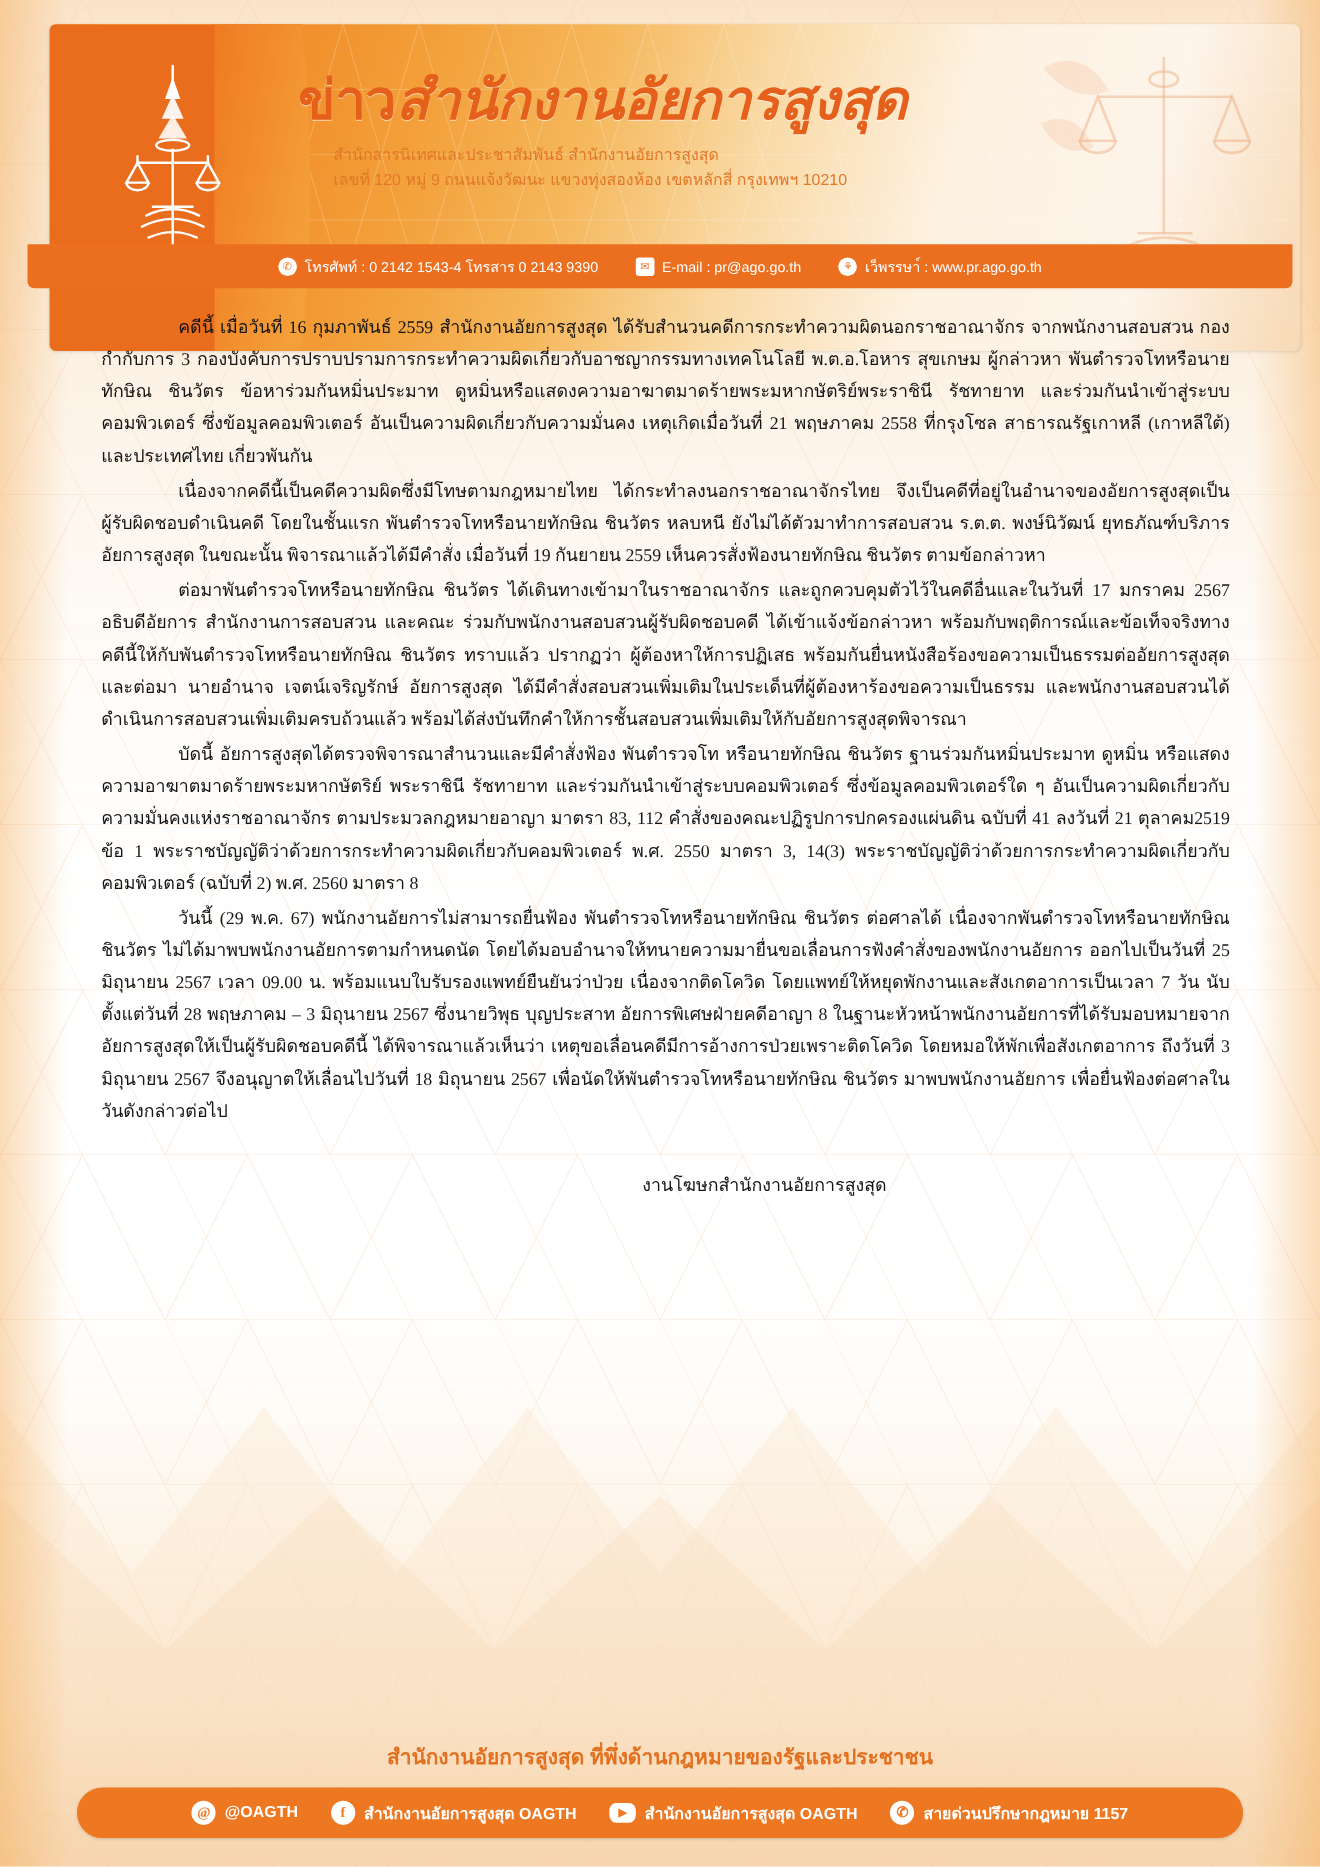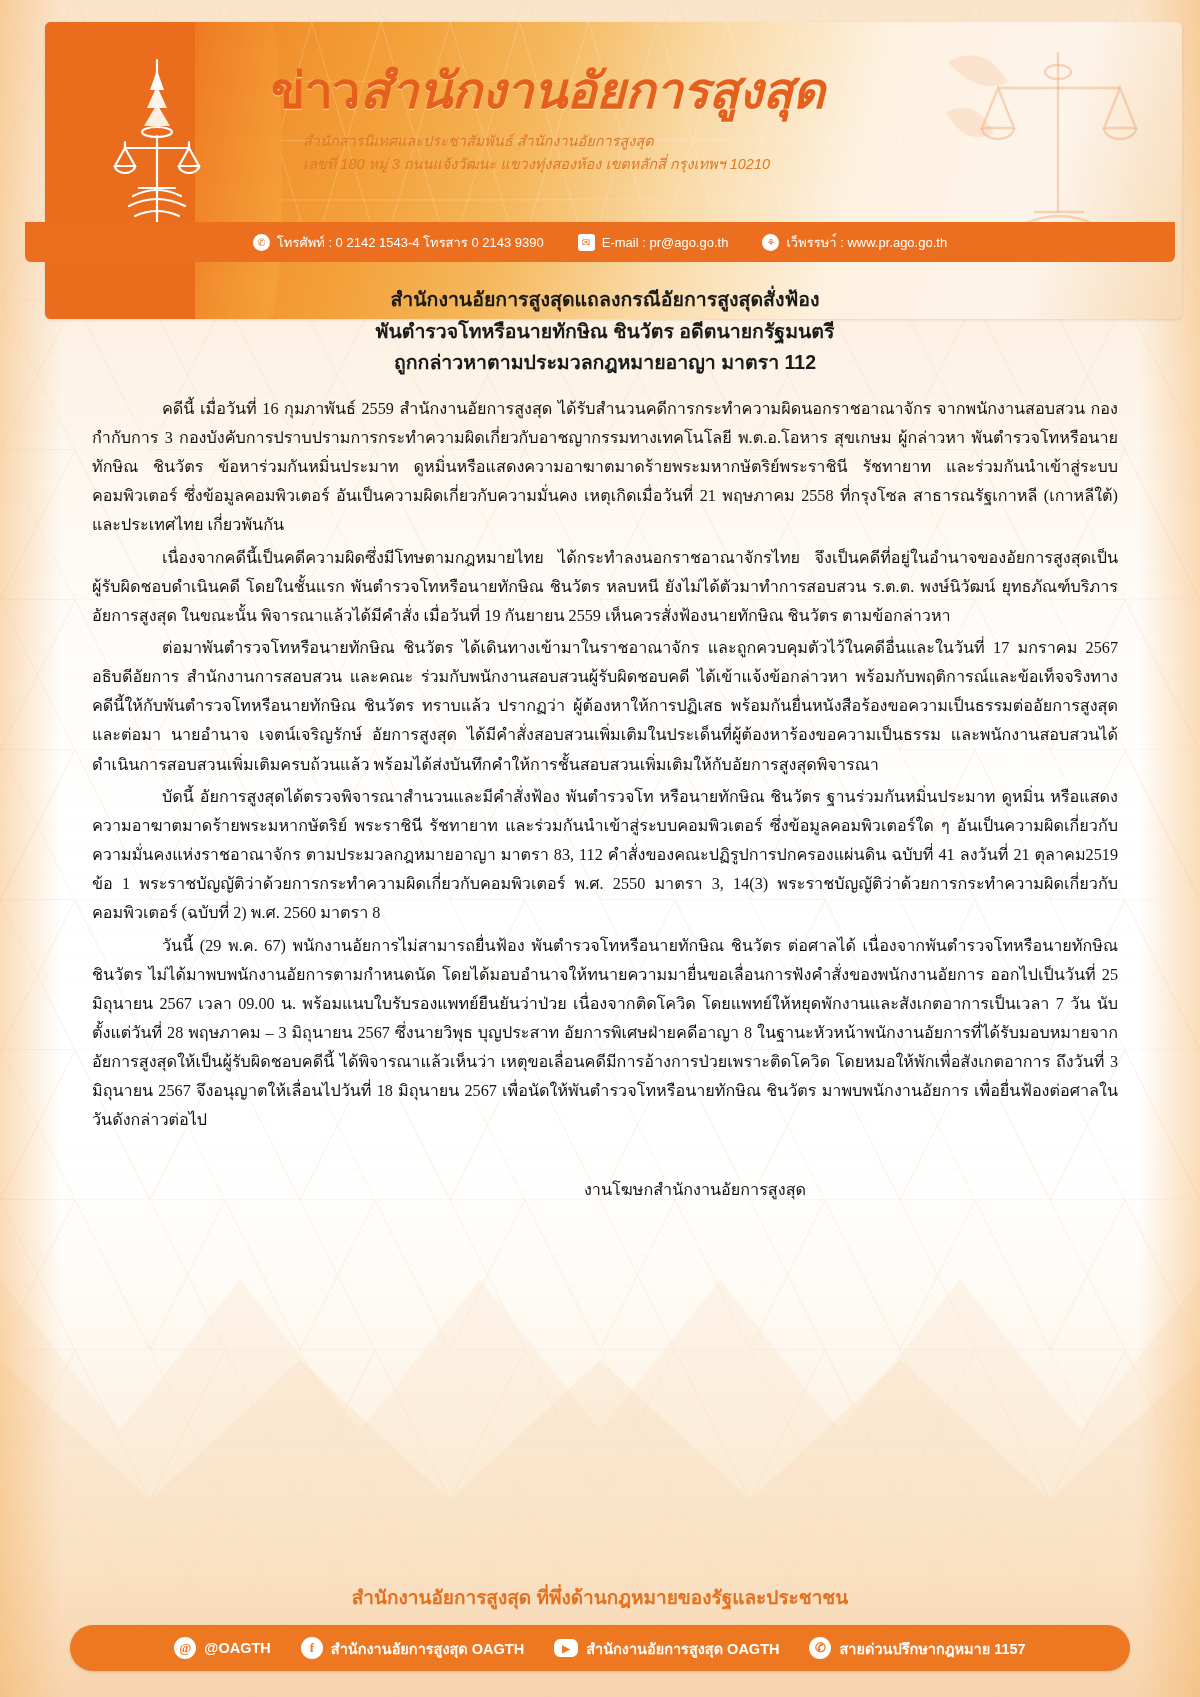--- a/index.html
+++ b/index.html
@@ -62,21 +62,21 @@
   .banner-title{
     position:absolute;left:226px;top:44px;
     font-size:50px;font-weight:700;font-style:italic;
     color:#e4601b;letter-spacing:-.5px;line-height:1;
     text-shadow:0 1px 0 rgba(255,255,255,.6);
     white-space:nowrap;
   }
   .banner-title .kha{font-style:normal;font-weight:700;}
   .banner-lines{
     position:absolute;left:258px;top:108px;
-    color:#e07828;font-size:14.5px;line-height:1.62;white-space:nowrap;font-style:italic;
+    color:#e07828;font-size:14.5px;line-height:1.62;white-space:nowrap;
   }
   .banner-lines div{margin:0;}
 
   .contactbar{
     position:absolute;left:25px;right:25px;top:222px;height:40px;
     background:#ec6f1f;
     border-radius:0 0 6px 6px;
     display:flex;align-items:center;justify-content:center;gap:34px;
     color:#ffffff;font-size:13px;
   }
@@ -237,46 +237,41 @@
           <path d="M10 20 Q46 0 70 40 Q40 54 10 20 Z"></path>
           <path d="M8 70 Q40 56 56 92 Q26 104 8 70 Z"></path>
         </g>
       </svg>
     </div>
 
     <div class="banner-title"><span class="kha">ข่าว</span><span>สำนักงานอัยการสูงสุด</span></div>
 
     <div class="banner-lines">
       <div>สำนักสารนิเทศและประชาสัมพันธ์ สำนักงานอัยการสูงสุด</div>
-      <div>เลขที่ 180 หมู่ 3 ถนนแจ้งวัฒนะ แขวงทุ่งสองห้อง เขตหลักสี่ กรุงเทพฯ 10210</div>
+      <div>เลขที่ 120 หมู่ 9 ถนนแจ้งวัฒนะ แขวงทุ่งสองห้อง เขตหลักสี่ กรุงเทพฯ 10210</div>
     </div>
   </div>
 
   <div class="contactbar">
     <div class="item">
       <span class="cicon">✆</span>
       <span>โทรศัพท์ : 0 2142 1543-4 โทรสาร 0 2143 9390</span>
     </div>
     <div class="item">
       <span class="cicon sq">✉</span>
       <span>E-mail : pr@ago.go.th</span>
     </div>
     <div class="item">
       <span class="cicon">⚘</span>
       <span>เว็พรรษา์ : www.pr.ago.go.th</span>
     </div>
   </div>
 
   <div class="doc">
 
-    <div class="doc-title">
-      <div>สำนักงานอัยการสูงสุดแถลงกรณีอัยการสูงสุดสั่งฟ้อง</div>
-      <div>พันตำรวจโทหรือนายทักษิณ ชินวัตร อดีตนายกรัฐมนตรี</div>
-      <div>ถูกกล่าวหาตามประมวลกฎหมายอาญา มาตรา 112</div>
-    </div>
 
     <p class="para">คดีนี้ เมื่อวันที่ 16 กุมภาพันธ์ 2559 สำนักงานอัยการสูงสุด ได้รับสำนวนคดีการกระทำความผิดนอกราชอาณาจักร จากพนักงานสอบสวน กองกำกับการ 3 กองบังคับการปราบปรามการกระทำความผิดเกี่ยวกับอาชญากรรมทางเทคโนโลยี พ.ต.อ.โอหาร สุขเกษม ผู้กล่าวหา พันตำรวจโทหรือนายทักษิณ ชินวัตร ข้อหาร่วมกันหมิ่นประมาท ดูหมิ่นหรือแสดงความอาฆาตมาดร้ายพระมหากษัตริย์พระราชินี รัชทายาท และร่วมกันนำเข้าสู่ระบบคอมพิวเตอร์ ซึ่งข้อมูลคอมพิวเตอร์ อันเป็นความผิดเกี่ยวกับความมั่นคง เหตุเกิดเมื่อวันที่ 21 พฤษภาคม 2558 ที่กรุงโซล สาธารณรัฐเกาหลี (เกาหลีใต้) และประเทศไทย เกี่ยวพันกัน</p>
     <p class="para">เนื่องจากคดีนี้เป็นคดีความผิดซึ่งมีโทษตามกฎหมายไทย ได้กระทำลงนอกราชอาณาจักรไทย จึงเป็นคดีที่อยู่ในอำนาจของอัยการสูงสุดเป็นผู้รับผิดชอบดำเนินคดี โดยในชั้นแรก พันตำรวจโทหรือนายทักษิณ ชินวัตร หลบหนี ยังไม่ได้ตัวมาทำการสอบสวน ร.ต.ต. พงษ์นิวัฒน์ ยุทธภัณฑ์บริภาร อัยการสูงสุด ในขณะนั้น พิจารณาแล้วได้มีคำสั่ง เมื่อวันที่ 19 กันยายน 2559 เห็นควรสั่งฟ้องนายทักษิณ ชินวัตร ตามข้อกล่าวหา</p>
     <p class="para">ต่อมาพันตำรวจโทหรือนายทักษิณ ชินวัตร ได้เดินทางเข้ามาในราชอาณาจักร และถูกควบคุมตัวไว้ในคดีอื่นและในวันที่ 17 มกราคม 2567 อธิบดีอัยการ สำนักงานการสอบสวน และคณะ ร่วมกับพนักงานสอบสวนผู้รับผิดชอบคดี ได้เข้าแจ้งข้อกล่าวหา พร้อมกับพฤติการณ์และข้อเท็จจริงทางคดีนี้ให้กับพันตำรวจโทหรือนายทักษิณ ชินวัตร ทราบแล้ว ปรากฏว่า ผู้ต้องหาให้การปฏิเสธ พร้อมกันยื่นหนังสือร้องขอความเป็นธรรมต่ออัยการสูงสุด และต่อมา นายอำนาจ เจตน์เจริญรักษ์ อัยการสูงสุด ได้มีคำสั่งสอบสวนเพิ่มเติมในประเด็นที่ผู้ต้องหาร้องขอความเป็นธรรม และพนักงานสอบสวนได้ดำเนินการสอบสวนเพิ่มเติมครบถ้วนแล้ว พร้อมได้ส่งบันทึกคำให้การชั้นสอบสวนเพิ่มเติมให้กับอัยการสูงสุดพิจารณา</p>
     <p class="para">บัดนี้ อัยการสูงสุดได้ตรวจพิจารณาสำนวนและมีคำสั่งฟ้อง พันตำรวจโท หรือนายทักษิณ ชินวัตร ฐานร่วมกันหมิ่นประมาท ดูหมิ่น หรือแสดงความอาฆาตมาดร้ายพระมหากษัตริย์ พระราชินี รัชทายาท และร่วมกันนำเข้าสู่ระบบคอมพิวเตอร์ ซึ่งข้อมูลคอมพิวเตอร์ใด ๆ อันเป็นความผิดเกี่ยวกับความมั่นคงแห่งราชอาณาจักร ตามประมวลกฎหมายอาญา มาตรา 83, 112 คำสั่งของคณะปฏิรูปการปกครองแผ่นดิน ฉบับที่ 41 ลงวันที่ 21 ตุลาคม2519 ข้อ 1 พระราชบัญญัติว่าด้วยการกระทำความผิดเกี่ยวกับคอมพิวเตอร์ พ.ศ. 2550 มาตรา 3, 14(3) พระราชบัญญัติว่าด้วยการกระทำความผิดเกี่ยวกับคอมพิวเตอร์ (ฉบับที่ 2) พ.ศ. 2560 มาตรา 8</p>
     <p class="para last">วันนี้ (29 พ.ค. 67) พนักงานอัยการไม่สามารถยื่นฟ้อง พันตำรวจโทหรือนายทักษิณ ชินวัตร ต่อศาลได้ เนื่องจากพันตำรวจโทหรือนายทักษิณ ชินวัตร ไม่ได้มาพบพนักงานอัยการตามกำหนดนัด โดยได้มอบอำนาจให้ทนายความมายื่นขอเลื่อนการฟังคำสั่งของพนักงานอัยการ ออกไปเป็นวันที่ 25 มิถุนายน 2567 เวลา 09.00 น. พร้อมแนบใบรับรองแพทย์ยืนยันว่าป่วย เนื่องจากติดโควิด โดยแพทย์ให้หยุดพักงานและสังเกตอาการเป็นเวลา 7 วัน นับตั้งแต่วันที่ 28 พฤษภาคม – 3 มิถุนายน 2567 ซึ่งนายวิพุธ บุญประสาท อัยการพิเศษฝ่ายคดีอาญา 8 ในฐานะหัวหน้าพนักงานอัยการที่ได้รับมอบหมายจากอัยการสูงสุดให้เป็นผู้รับผิดชอบคดีนี้ ได้พิจารณาแล้วเห็นว่า เหตุขอเลื่อนคดีมีการอ้างการป่วยเพราะติดโควิด โดยหมอให้พักเพื่อสังเกตอาการ ถึงวันที่ 3 มิถุนายน 2567 จึงอนุญาตให้เลื่อนไปวันที่ 18 มิถุนายน 2567 เพื่อนัดให้พันตำรวจโทหรือนายทักษิณ ชินวัตร มาพบพนักงานอัยการ เพื่อยื่นฟ้องต่อศาลในวันดังกล่าวต่อไป</p>
 
     <div class="signoff">
       <div>งานโฆษกสำนักงานอัยการสูงสุด</div>
     </div>

